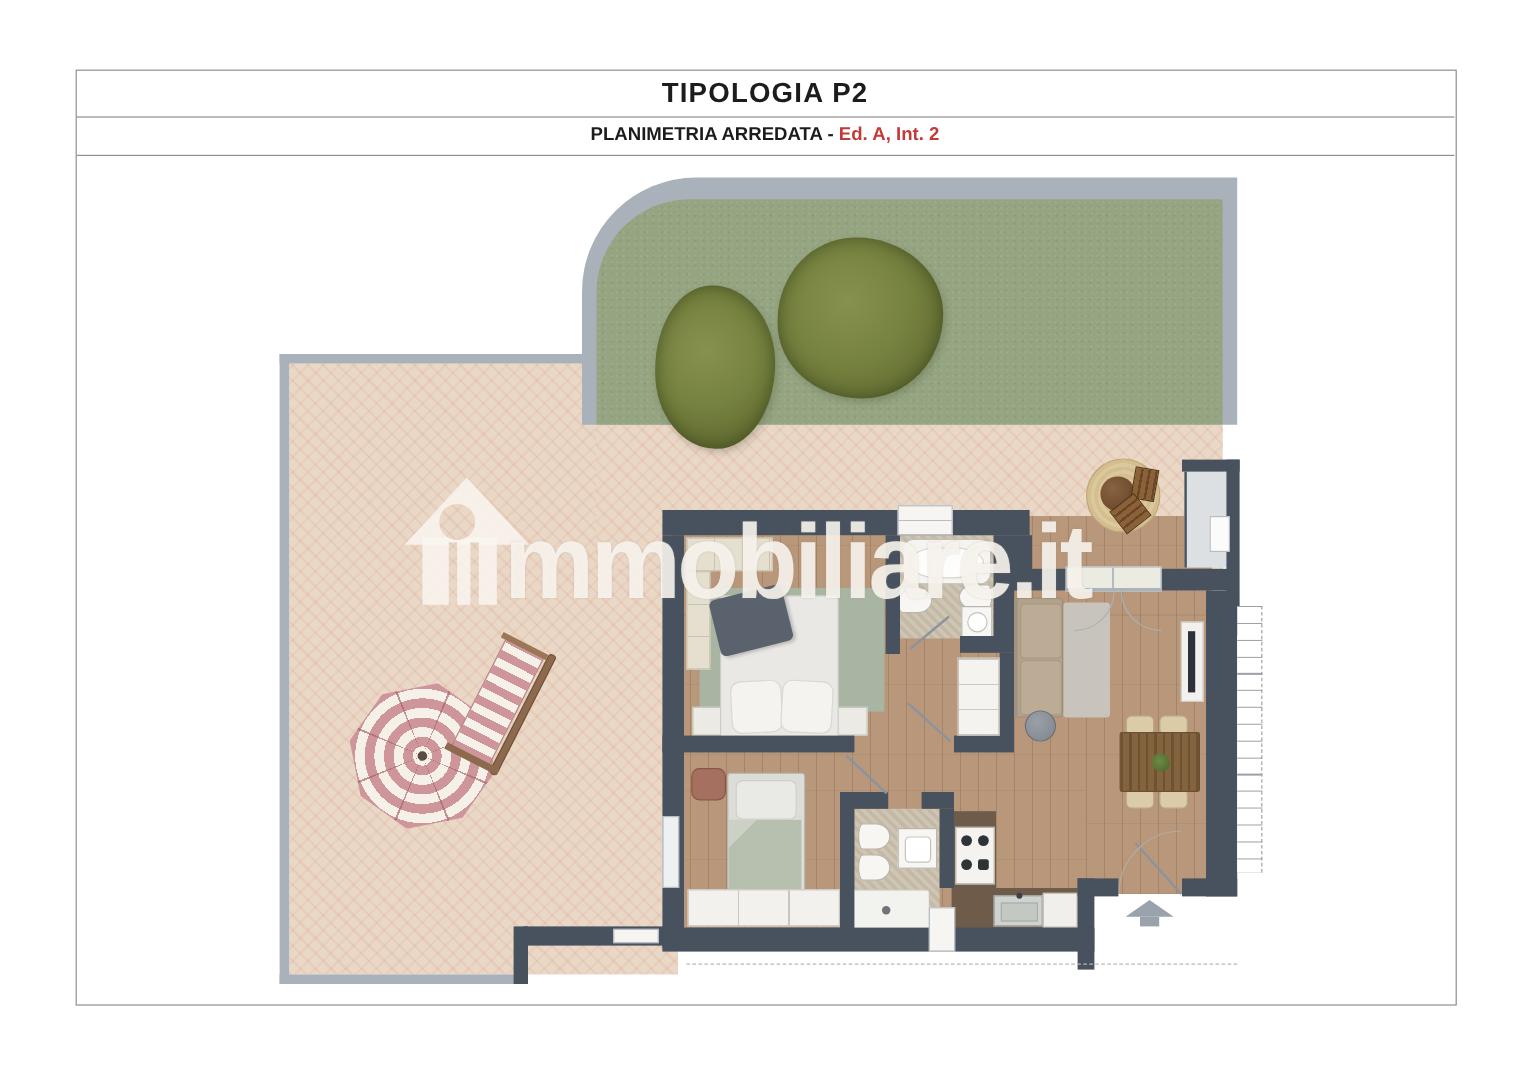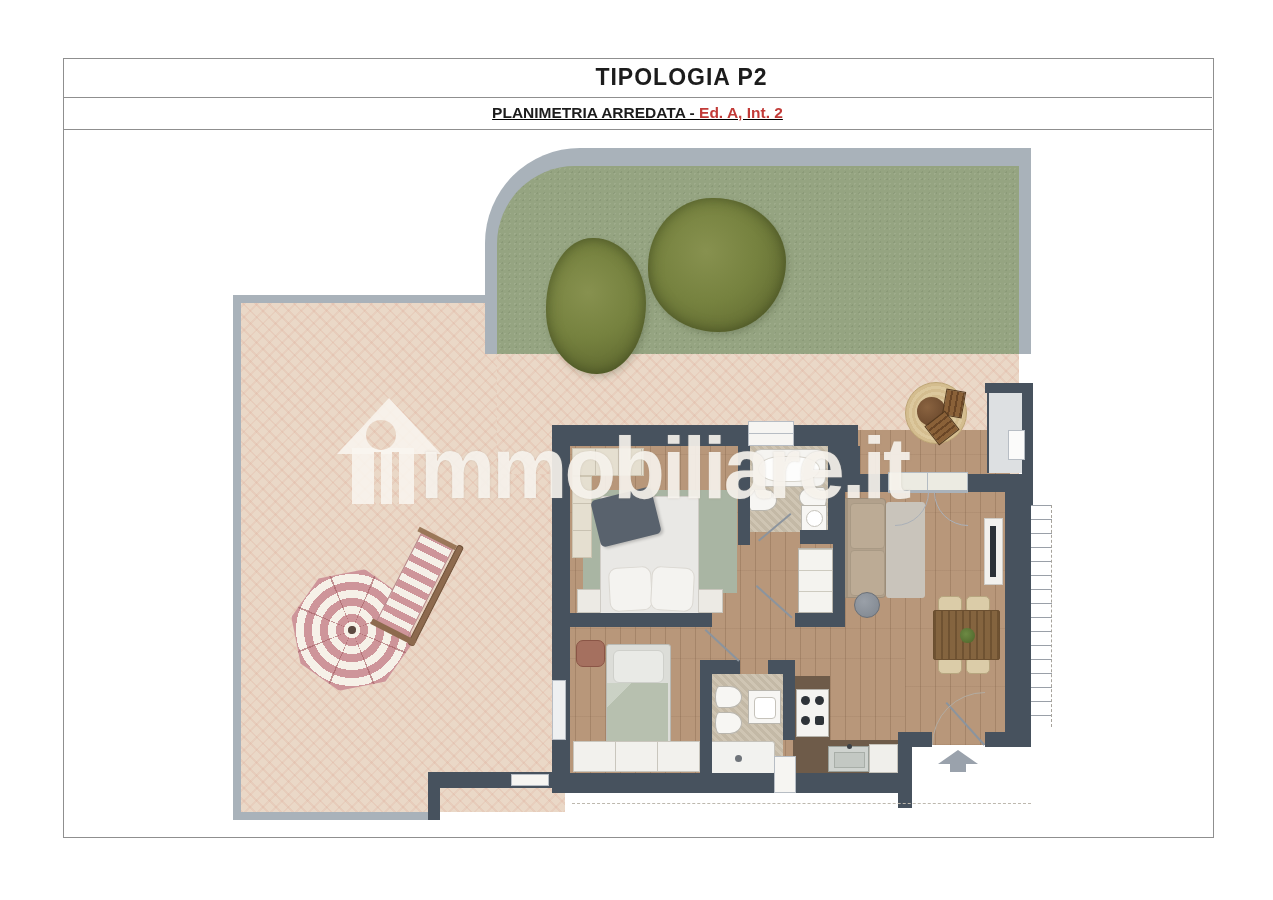--- a/index.html
+++ b/index.html
@@ -44,24 +44,24 @@
   .wm{color:rgba(249,246,240,0.88);}
 </style>
 </head>
 <body>
 
 <div class="canvas">
 
   <div class="abs frame" style="left:63px;top:58px;width:1149px;height:778px;"></div>
   <div class="abs hline" style="left:64px;top:97px;width:1148px;"></div>
   <div class="abs hline" style="left:64px;top:129px;width:1148px;"></div>
-  <div class="abs title-row" style="left:63px;top:58px;width:1149px;height:39px;padding-left:44px;">
+  <div class="abs title-row" style="left:63px;top:58px;width:1149px;height:39px;">
     <span class="title-main">TIPOLOGIA P2</span>
   </div>
-  <div class="abs title-row" style="left:63px;top:97px;width:1149px;height:32px;text-decoration:underline;">
+  <div class="abs title-row" style="left:63px;top:97px;width:1149px;height:32px;">
     <span class="subtitle">
       <span>PLANIMETRIA ARREDATA - </span><span class="hl">Ed. A, Int. 2</span>
     </span>
   </div>
 
   <div class="abs tile" style="left:241px;top:303px;width:324px;height:509px;"></div>
   <div class="abs tile" style="left:497px;top:354px;width:522px;height:120px;"></div>
 
   <div class="abs gwall" style="left:233px;top:295px;width:8px;height:525px;"></div>
   <div class="abs gwall" style="left:233px;top:295px;width:264px;height:8px;"></div>

